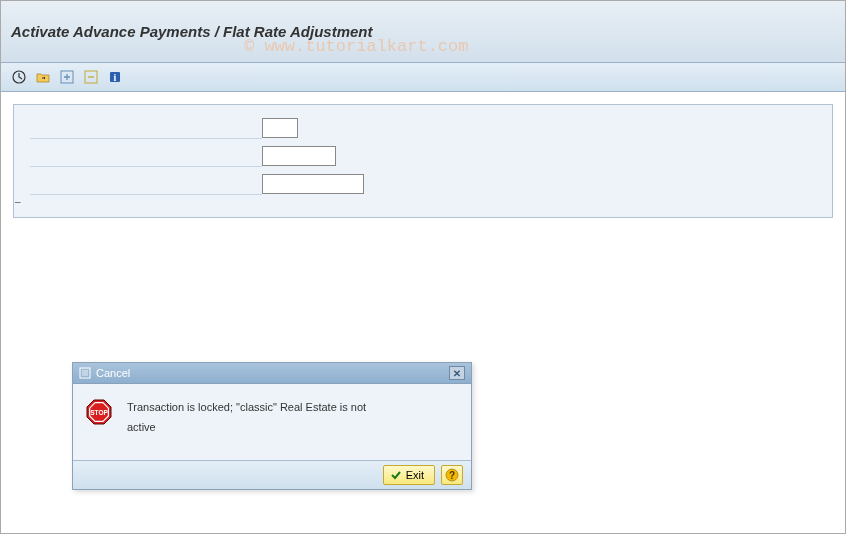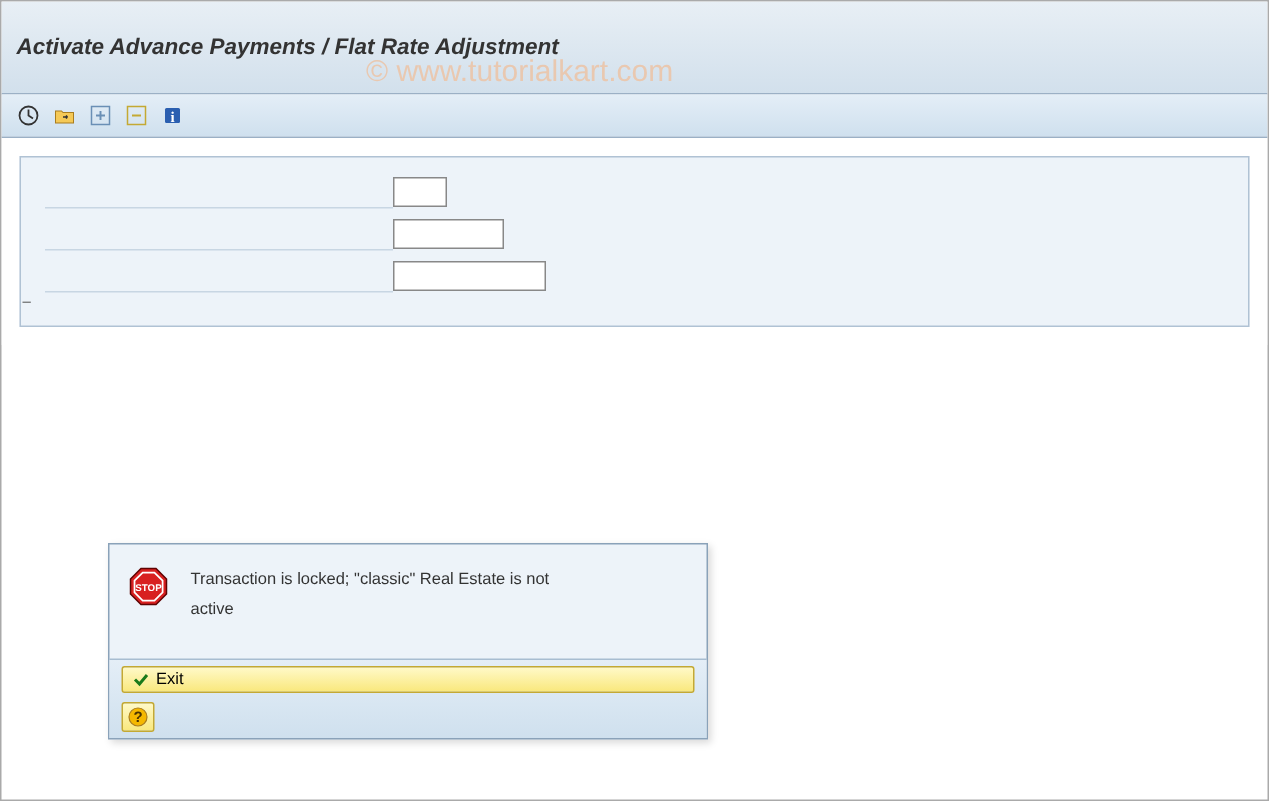--- a/index.html
+++ b/index.html
@@ -69,22 +69,22 @@
       font-size: 11px;
     }
     .form-input.small { width: 36px; }
     .form-input.med { width: 74px; }
     .form-input.large { width: 102px; }
     .watermark {
       position: absolute;
       top: 36px;
       left: 243px;
       color: #e9c8b0;
-      font-size: 20px;
-      font-family: Liberation Sans, sans-serif;
+      font-size: 17px;
+      font-family: Liberation Mono, monospace;
       z-index: 50;
       pointer-events: none;
     }
     .stray {
       position: absolute;
       top: 195px;
       left: 14px;
       color: #555;
       font-size: 10px;
     }
@@ -135,21 +135,20 @@
       line-height: 1.8;
       max-width: 270px;
     }
     .dialog-footer {
       background: linear-gradient(to bottom, #e4eef7 0%, #cfe0ee 100%);
       border-top: 1px solid #a8bdd1;
       padding: 4px 8px;
       display: flex;
       justify-content: flex-end;
       gap: 6px;
-      flex-direction: column;
     }
     .exit-btn {
       background: linear-gradient(to bottom, #fff9c8 0%, #f9e87d 100%);
       border: 1px solid #c4a933;
       padding: 2px 10px 2px 6px;
       display: flex;
       align-items: center;
       gap: 4px;
       cursor: pointer;
       font-size: 11px;
@@ -219,20 +218,32 @@
     <div class="form-row">
       <div class="form-label-area"></div>
       <input class="form-input large" value="" style="">
     </div>
   </div>
 </div>
 
 <div class="stray">–</div>
 
 <div class="dialog">
+  <div class="dialog-titlebar">
+    <div class="dialog-titlebar-left">
+      <svg width="12" height="12" viewBox="0 0 12 12">
+          <rect x="1" y="1" width="10" height="10" fill="none" stroke="#fff" stroke-width="1"></rect>
+          <path d="M3 4 L9 4 M3 6 L9 6 M3 8 L9 8" stroke="#fff" stroke-width="0.8"></path>
+        </svg>
+      <span>Cancel</span>
+    </div>
+    <div class="dialog-close">
+      <span>✕</span>
+    </div>
+  </div>
   <div class="dialog-body">
     <svg class="stop-icon" viewBox="0 0 28 28">
       <polygon points="9,2 19,2 26,9 26,19 19,26 9,26 2,19 2,9" fill="#d82020" stroke="#5e0202" stroke-width="1"></polygon>
       <polygon points="9,2 19,2 26,9 26,19 19,26 9,26 2,19 2,9" fill="none" stroke="#fff" stroke-width="1.5" transform="scale(0.78) translate(4,4)"></polygon>
       <text x="14" y="17" font-size="6.5" fill="#fff" text-anchor="middle" font-weight="bold" font-family="Arial">STOP</text>
     </svg>
     <div class="dialog-msg">Transaction is locked; "classic" Real Estate is not active</div>
   </div>
   <div class="dialog-footer">
     <div class="exit-btn">

